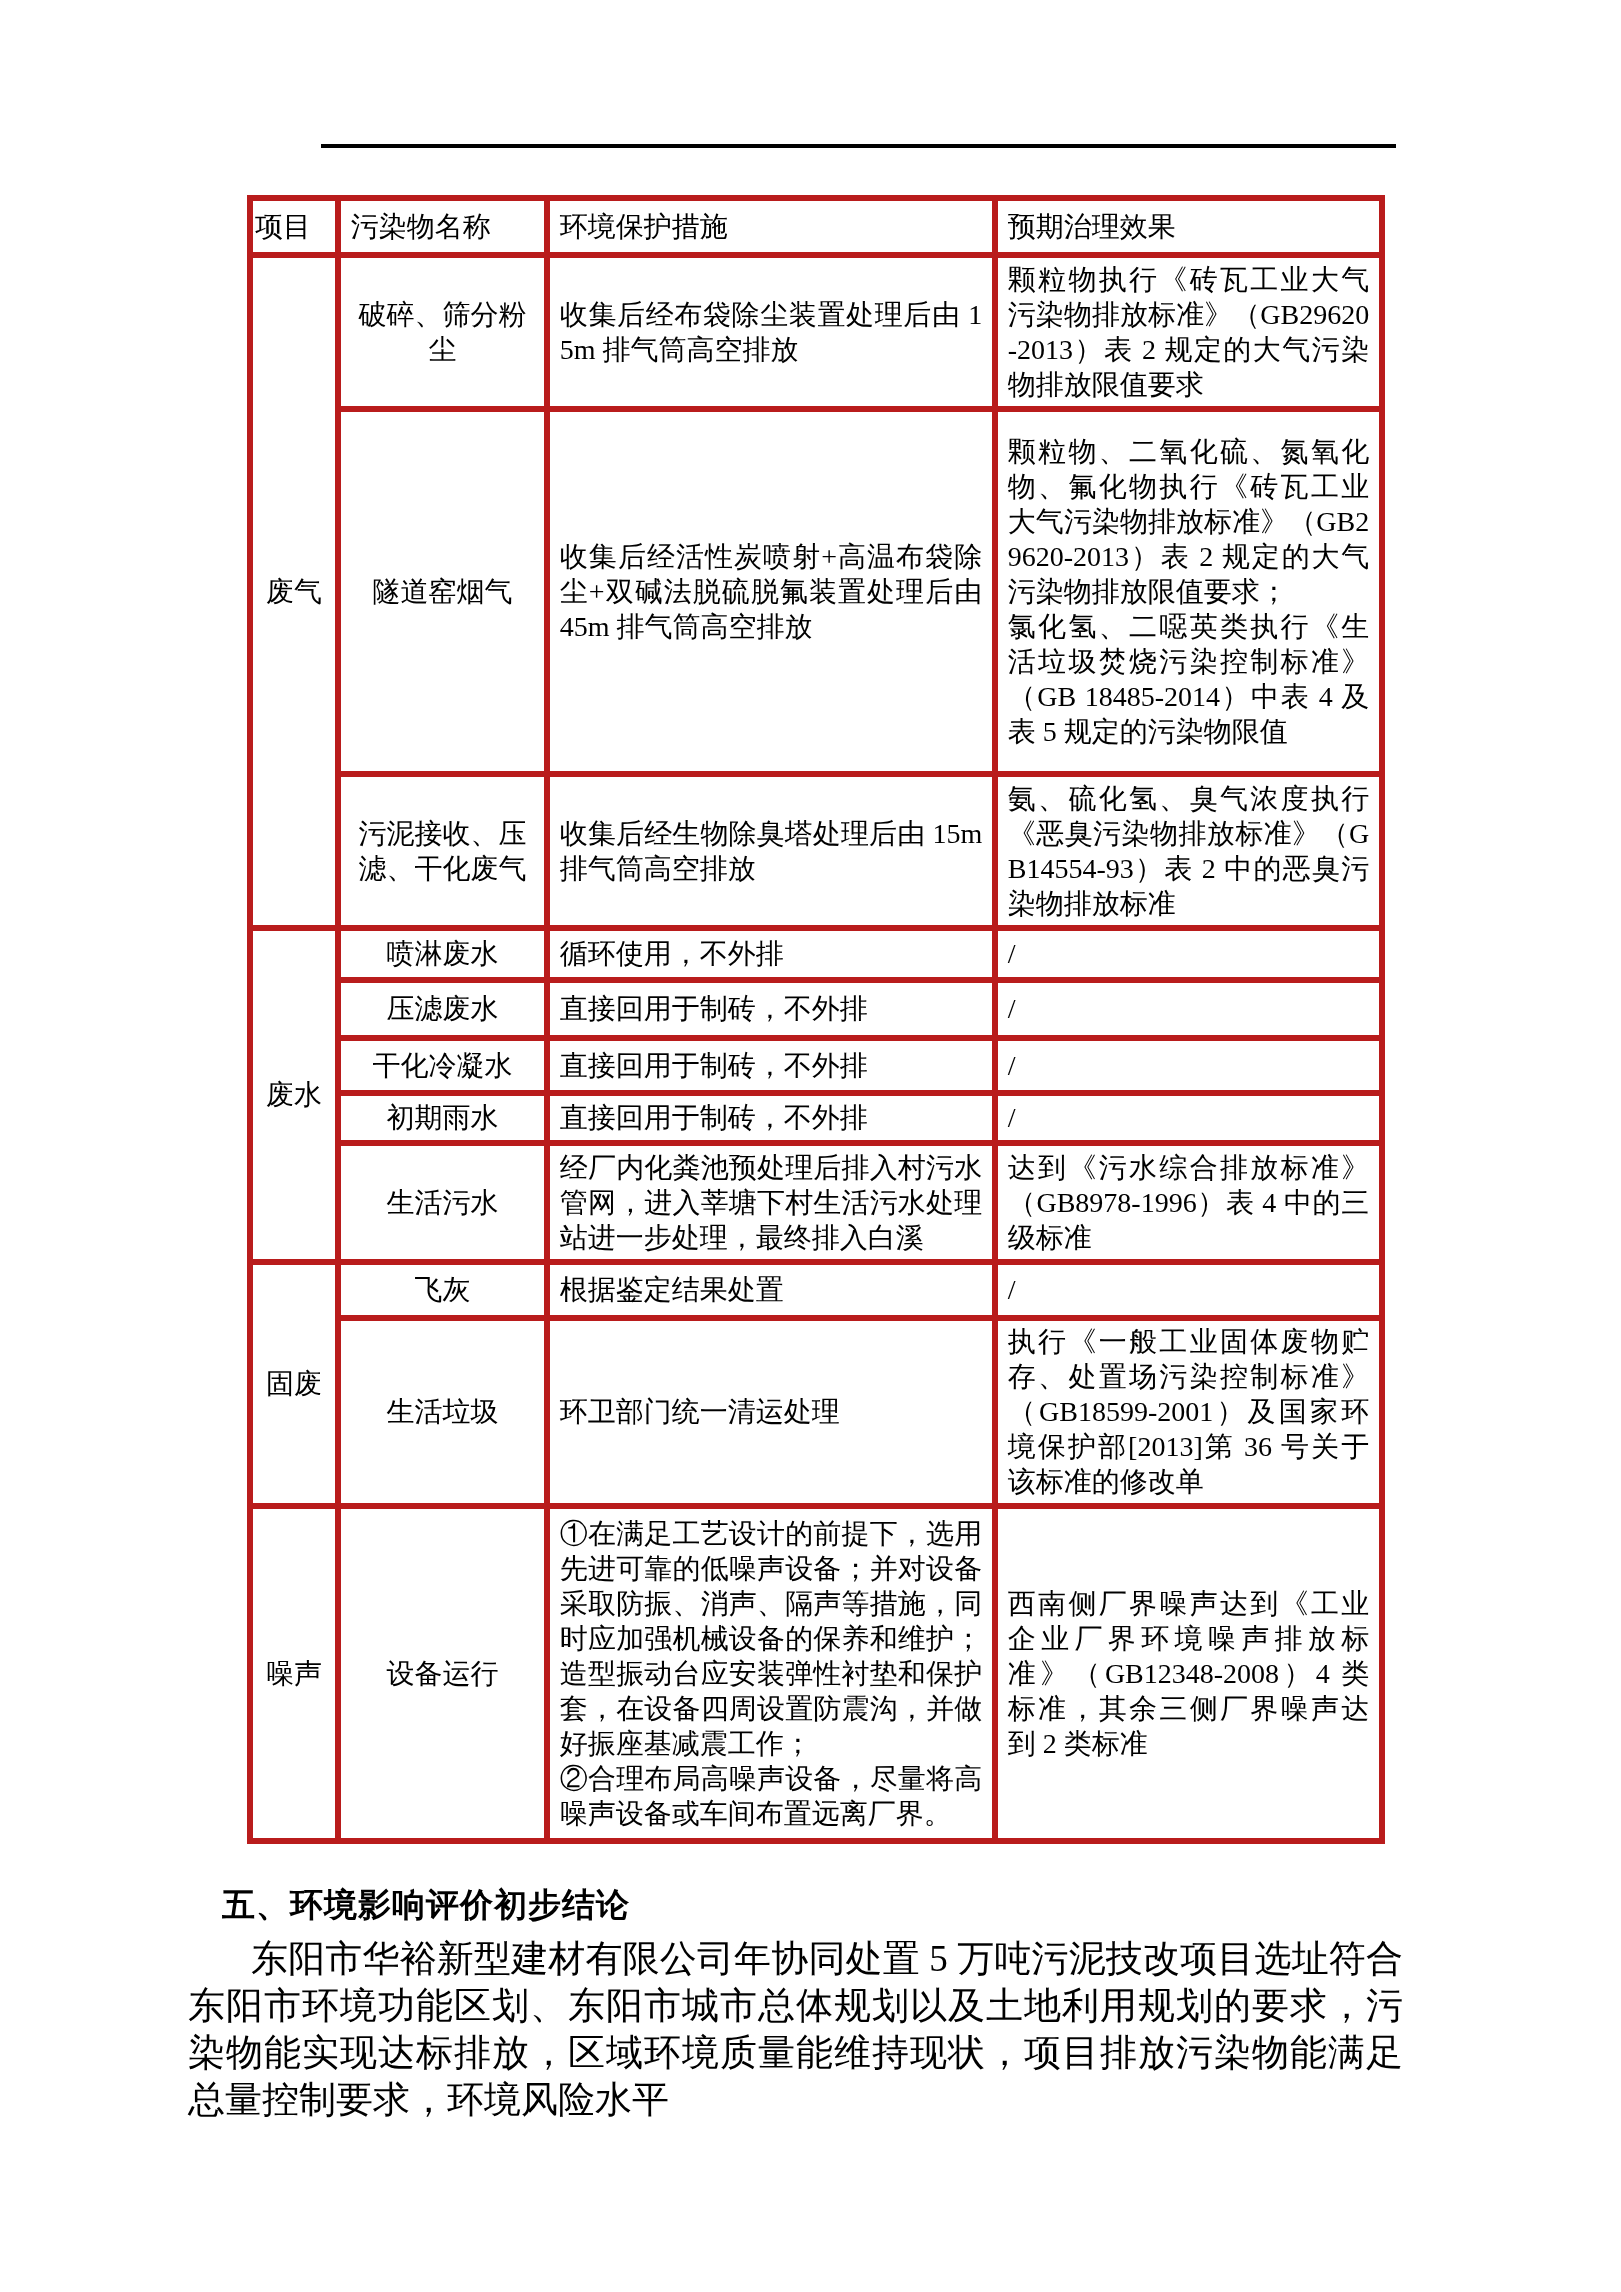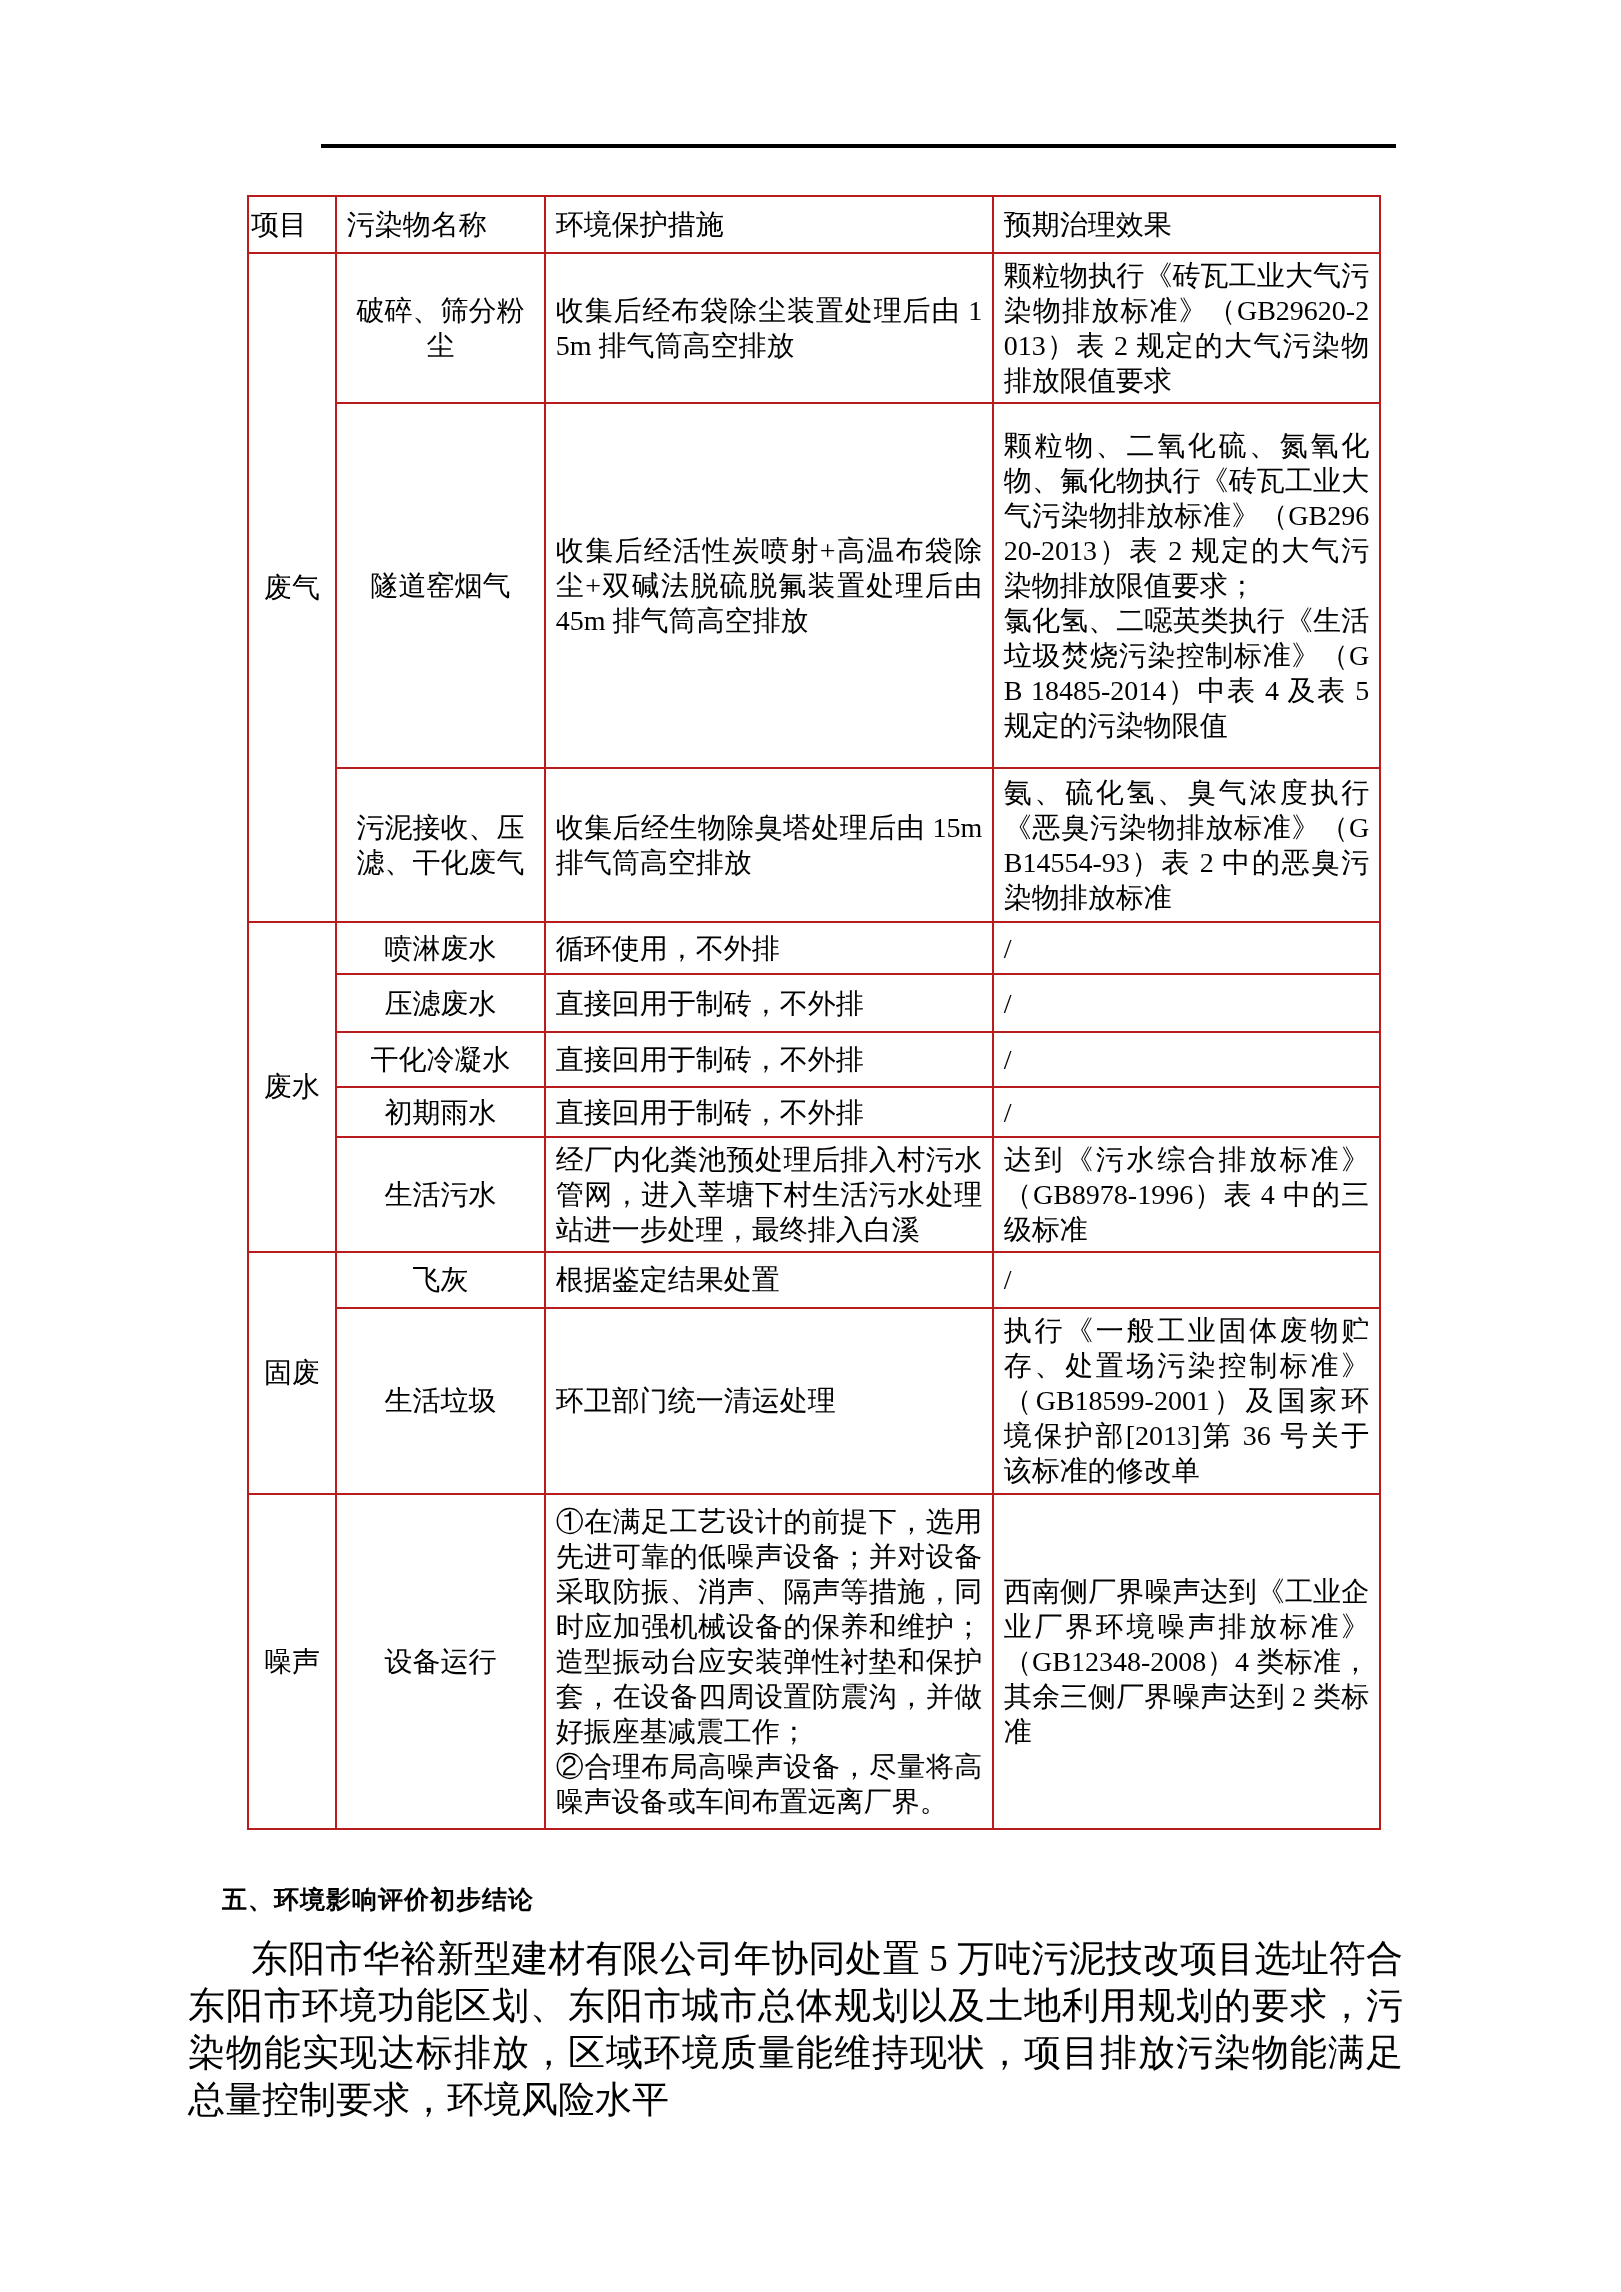--- a/index.html
+++ b/index.html
@@ -19,39 +19,39 @@
     background: #000;
   }
   #env-table {
     position: absolute;
     left: 247px; top: 195px;
     width: 1132px;
     border-collapse: collapse;
     table-layout: fixed;
   }
   #env-table td {
-    border: 2px solid #b91c1c;
+    border: 6px solid #b91c1c;
     vertical-align: middle;
     padding: 3.9px 9.8px;
     font-size: 28px;
     line-height: 35px;
     word-break: break-all;
     overflow: hidden;
     margin-top: 24px;
   }
   #env-table td.c1 { text-align: center; padding: 3.9px 2px; }
   #env-table td.c2 { text-align: center; }
   #env-table td.c3 { text-align: justify; border-radius: 11px; }
   #env-table td.c4 { text-align: justify; }
   #env-table td.hd { text-align: left; }
   .multi { white-space: pre-wrap; }
   #section-heading {
     position: absolute;
     left: 222px; top: 1883px;
-    font-size: 25px;
+    font-size: 33px;
     font-weight: 700;
     font-family: "Liberation Sans", "DejaVu Sans", sans-serif;
     letter-spacing: 1px;
   }
   #conclusion-paragraph {
     position: absolute;
     left: 188px; top: 1935px;
     width: 1215px;
     font-size: 37px;
     line-height: 47px;

